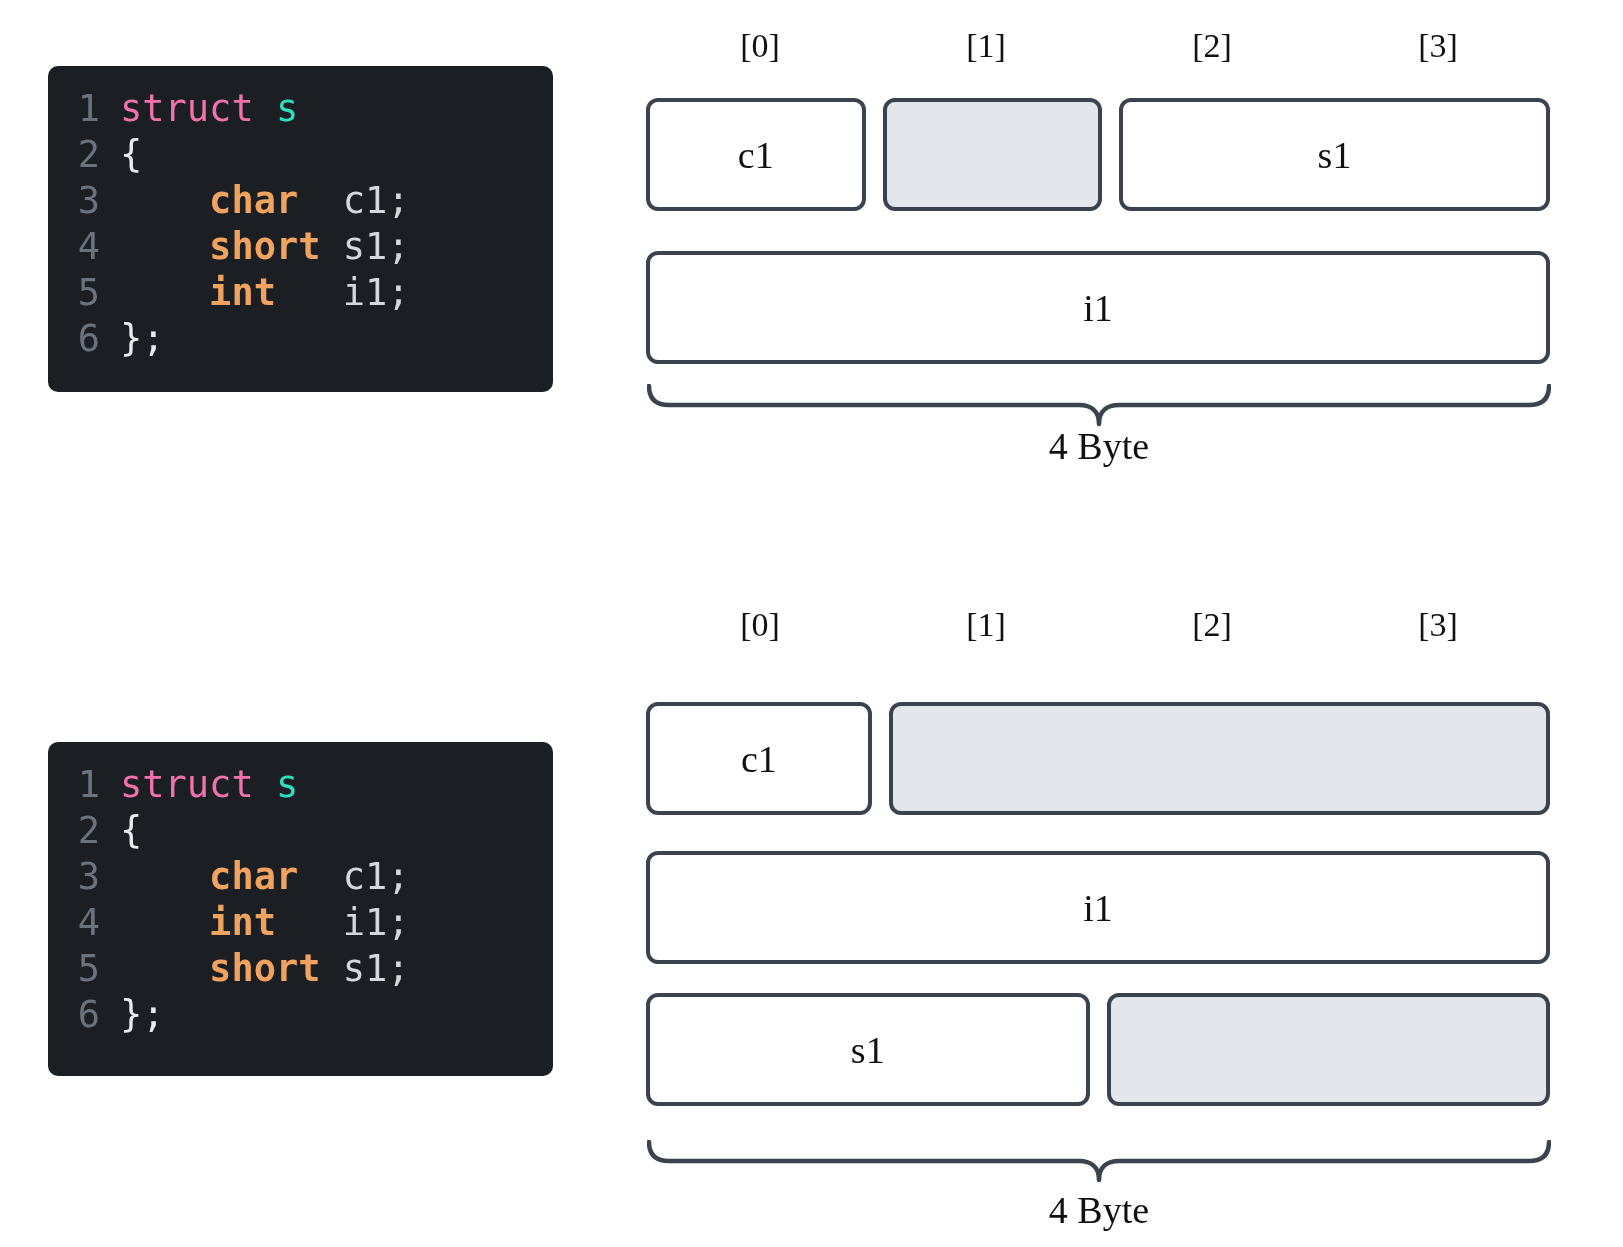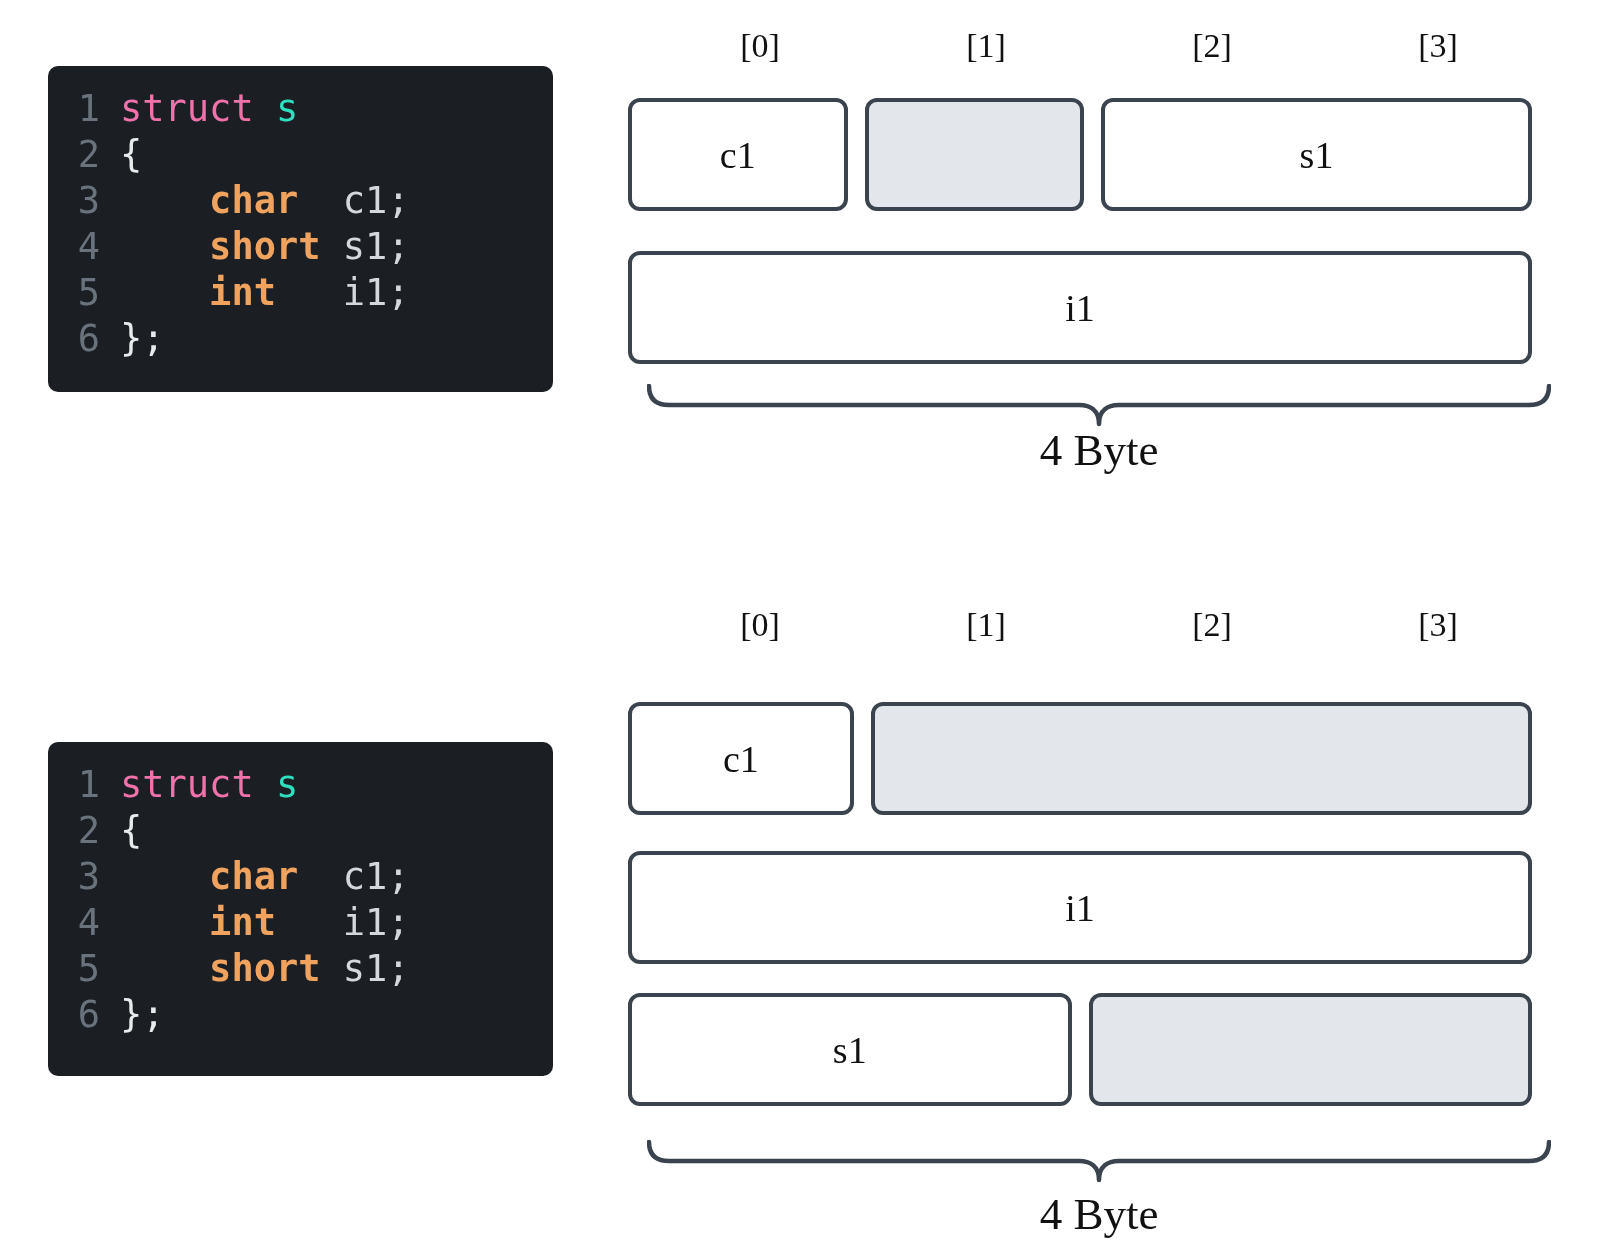--- a/index.html
+++ b/index.html
@@ -30,37 +30,37 @@
   .tok.plain{color:var(--identifier,#d4d8dc);}
   
   .byte-index-row{
     position:absolute;left:647px;width:904px;height:44px;display:flex;
   }
   .byte-index{
     flex:1;text-align:center;font-size:34px;color:var(--label-text,#111);
     line-height:44px;
   }
   .mrow{
-    position:absolute;left:628px;width:904px;height:113px;
+    position:absolute;left:646px;width:904px;height:113px;
     display:flex;gap:17px;box-sizing:border-box;
   }
   .seg{
     border:4px solid var(--box-border,#3a434e);border-radius:12px;
     box-sizing:border-box;display:flex;align-items:center;justify-content:center;
     background:var(--field-fill,#fff);min-width:0;
   }
   .seg.padding{background:var(--padding-fill,#e3e6ea);}
   .field-label{
     font-size:38px;color:var(--label-text,#111);
     font-family:"Liberation Serif","DejaVu Serif",serif;
   }
   .brace{position:absolute;left:647px;width:904px;height:44px;}
   .byte-width-label{
     position:absolute;left:647px;width:904px;text-align:center;
-    font-size:45px;color:var(--label-text,#111);
+    font-size:38px;color:var(--label-text,#111);
   }
 </style>
 </head>
 <body>
 
 <div class="canvas">
 
   <pre class="code" style="top:66px;height:326px;"><div class="code-line"><span class="ln">1</span><span class="tok keyword">struct </span><span class="tok struct_name">s</span></div><div class="code-line"><span class="ln">2</span><span class="tok punctuation">{</span></div><div class="code-line"><span class="ln">3</span><span class="tok plain">    </span><span class="tok type">char</span><span class="tok plain">  </span><span class="tok identifier">c1;</span></div><div class="code-line"><span class="ln">4</span><span class="tok plain">    </span><span class="tok type">short</span><span class="tok plain"> </span><span class="tok identifier">s1;</span></div><div class="code-line"><span class="ln">5</span><span class="tok plain">    </span><span class="tok type">int</span><span class="tok plain">   </span><span class="tok identifier">i1;</span></div><div class="code-line"><span class="ln">6</span><span class="tok punctuation">};</span></div></pre>
 
   <div class="byte-index-row" style="top:24px;">

